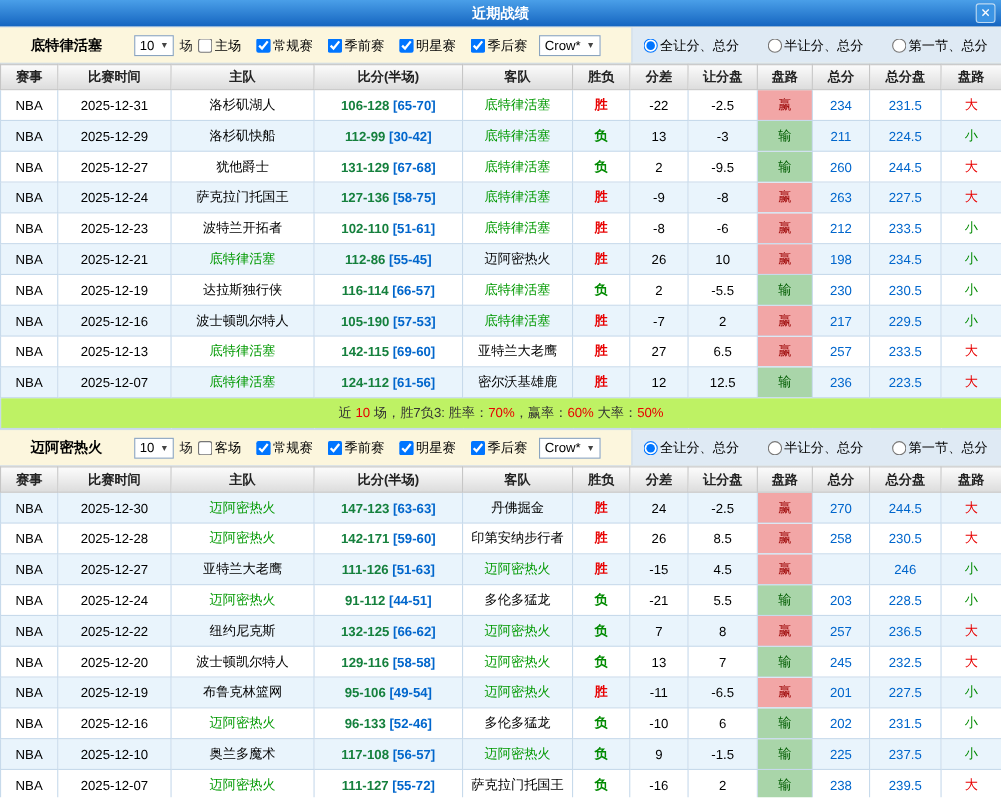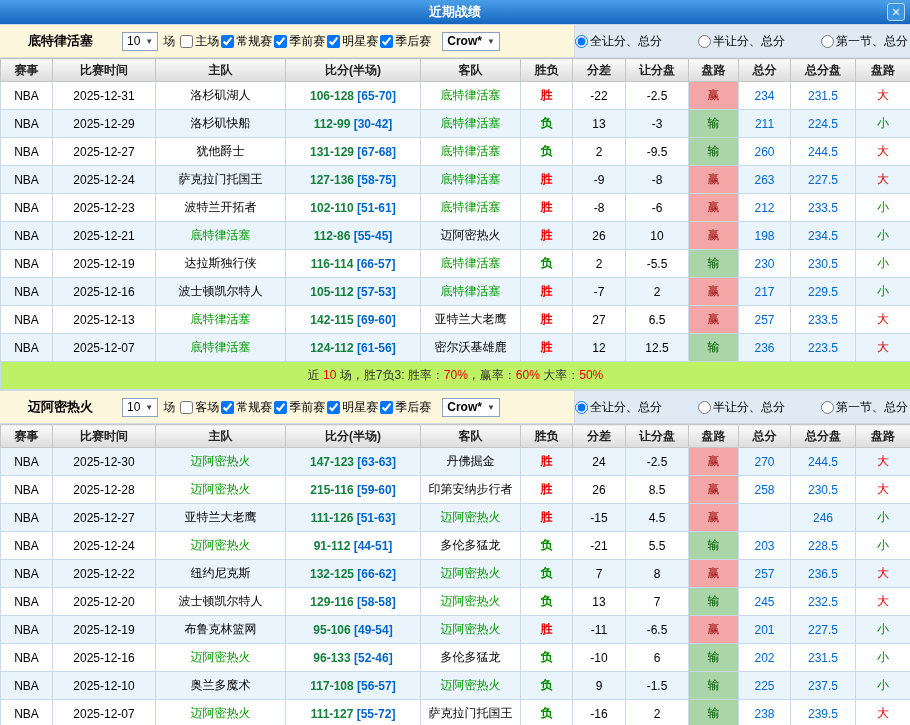--- a/index.html
+++ b/index.html
@@ -72,37 +72,37 @@
     align-items: center;
     gap: 5px;
     background: #fff;
     border: 1px solid #8aa4bf;
     height: 19px;
     padding: 0 4px;
     cursor: pointer;
     color: #000;
   }
   .select .arrow { font-size: 8px; color: #444; }
-  .cb-group { display: inline-flex; align-items: center; }
+  .cb-group { display: inline-flex; align-items: center; gap: 12px; }
   .cb, .rd {
     display: inline-flex;
     align-items: center;
     cursor: pointer;
     margin-right: 2px;
     color: #000;
   }
   .cb input, .rd input { margin: 0 2px 0 0; width: 13px; height: 13px; }
-  .crow { margin-left: 4px; font-weight: bold; }
+  .crow { margin-left: 4px; }
   .radio-area {
     width: 336px;
     background: var(--radio-area-bg);
     display: flex;
     align-items: center;
-    justify-content: space-between;
-    gap: 12px;
+    justify-content: center;
+    gap: 24px;
     border-left: 1px solid #cfdce8;
   }
   
   table {
     width: 910px;
     border-collapse: collapse;
     table-layout: fixed;
   }
   th {
     height: 23px;
@@ -362,21 +362,21 @@
     <td class="blue">230</td>
     <td class="blue">230.5</td>
     <td class="ou-small">小</td>
   </tr>
 
   <tr class="alt">
     <td>NBA</td>
     <td>2025-12-16</td>
     <td>波士顿凯尔特人</td>
     <td>
-      <span class="score">105-112</span>
+      <span class="score">105-190</span>
       <span class="half">[57-53]</span>
     </td>
     <td class="focus">底特律活塞</td>
     <td class="win">胜</td>
     <td>-7</td>
     <td>2</td>
     <td class="cover-win">赢</td>
     <td class="blue">217</td>
     <td class="blue">229.5</td>
     <td class="ou-small">小</td>
@@ -530,21 +530,21 @@
     <td class="blue">270</td>
     <td class="blue">244.5</td>
     <td class="ou-big">大</td>
   </tr>
 
   <tr>
     <td>NBA</td>
     <td>2025-12-28</td>
     <td class="focus">迈阿密热火</td>
     <td>
-      <span class="score">215-116</span>
+      <span class="score">142-171</span>
       <span class="half">[59-60]</span>
     </td>
     <td>印第安纳步行者</td>
     <td class="win">胜</td>
     <td>26</td>
     <td>8.5</td>
     <td class="cover-win">赢</td>
     <td class="blue">258</td>
     <td class="blue">230.5</td>
     <td class="ou-big">大</td>

